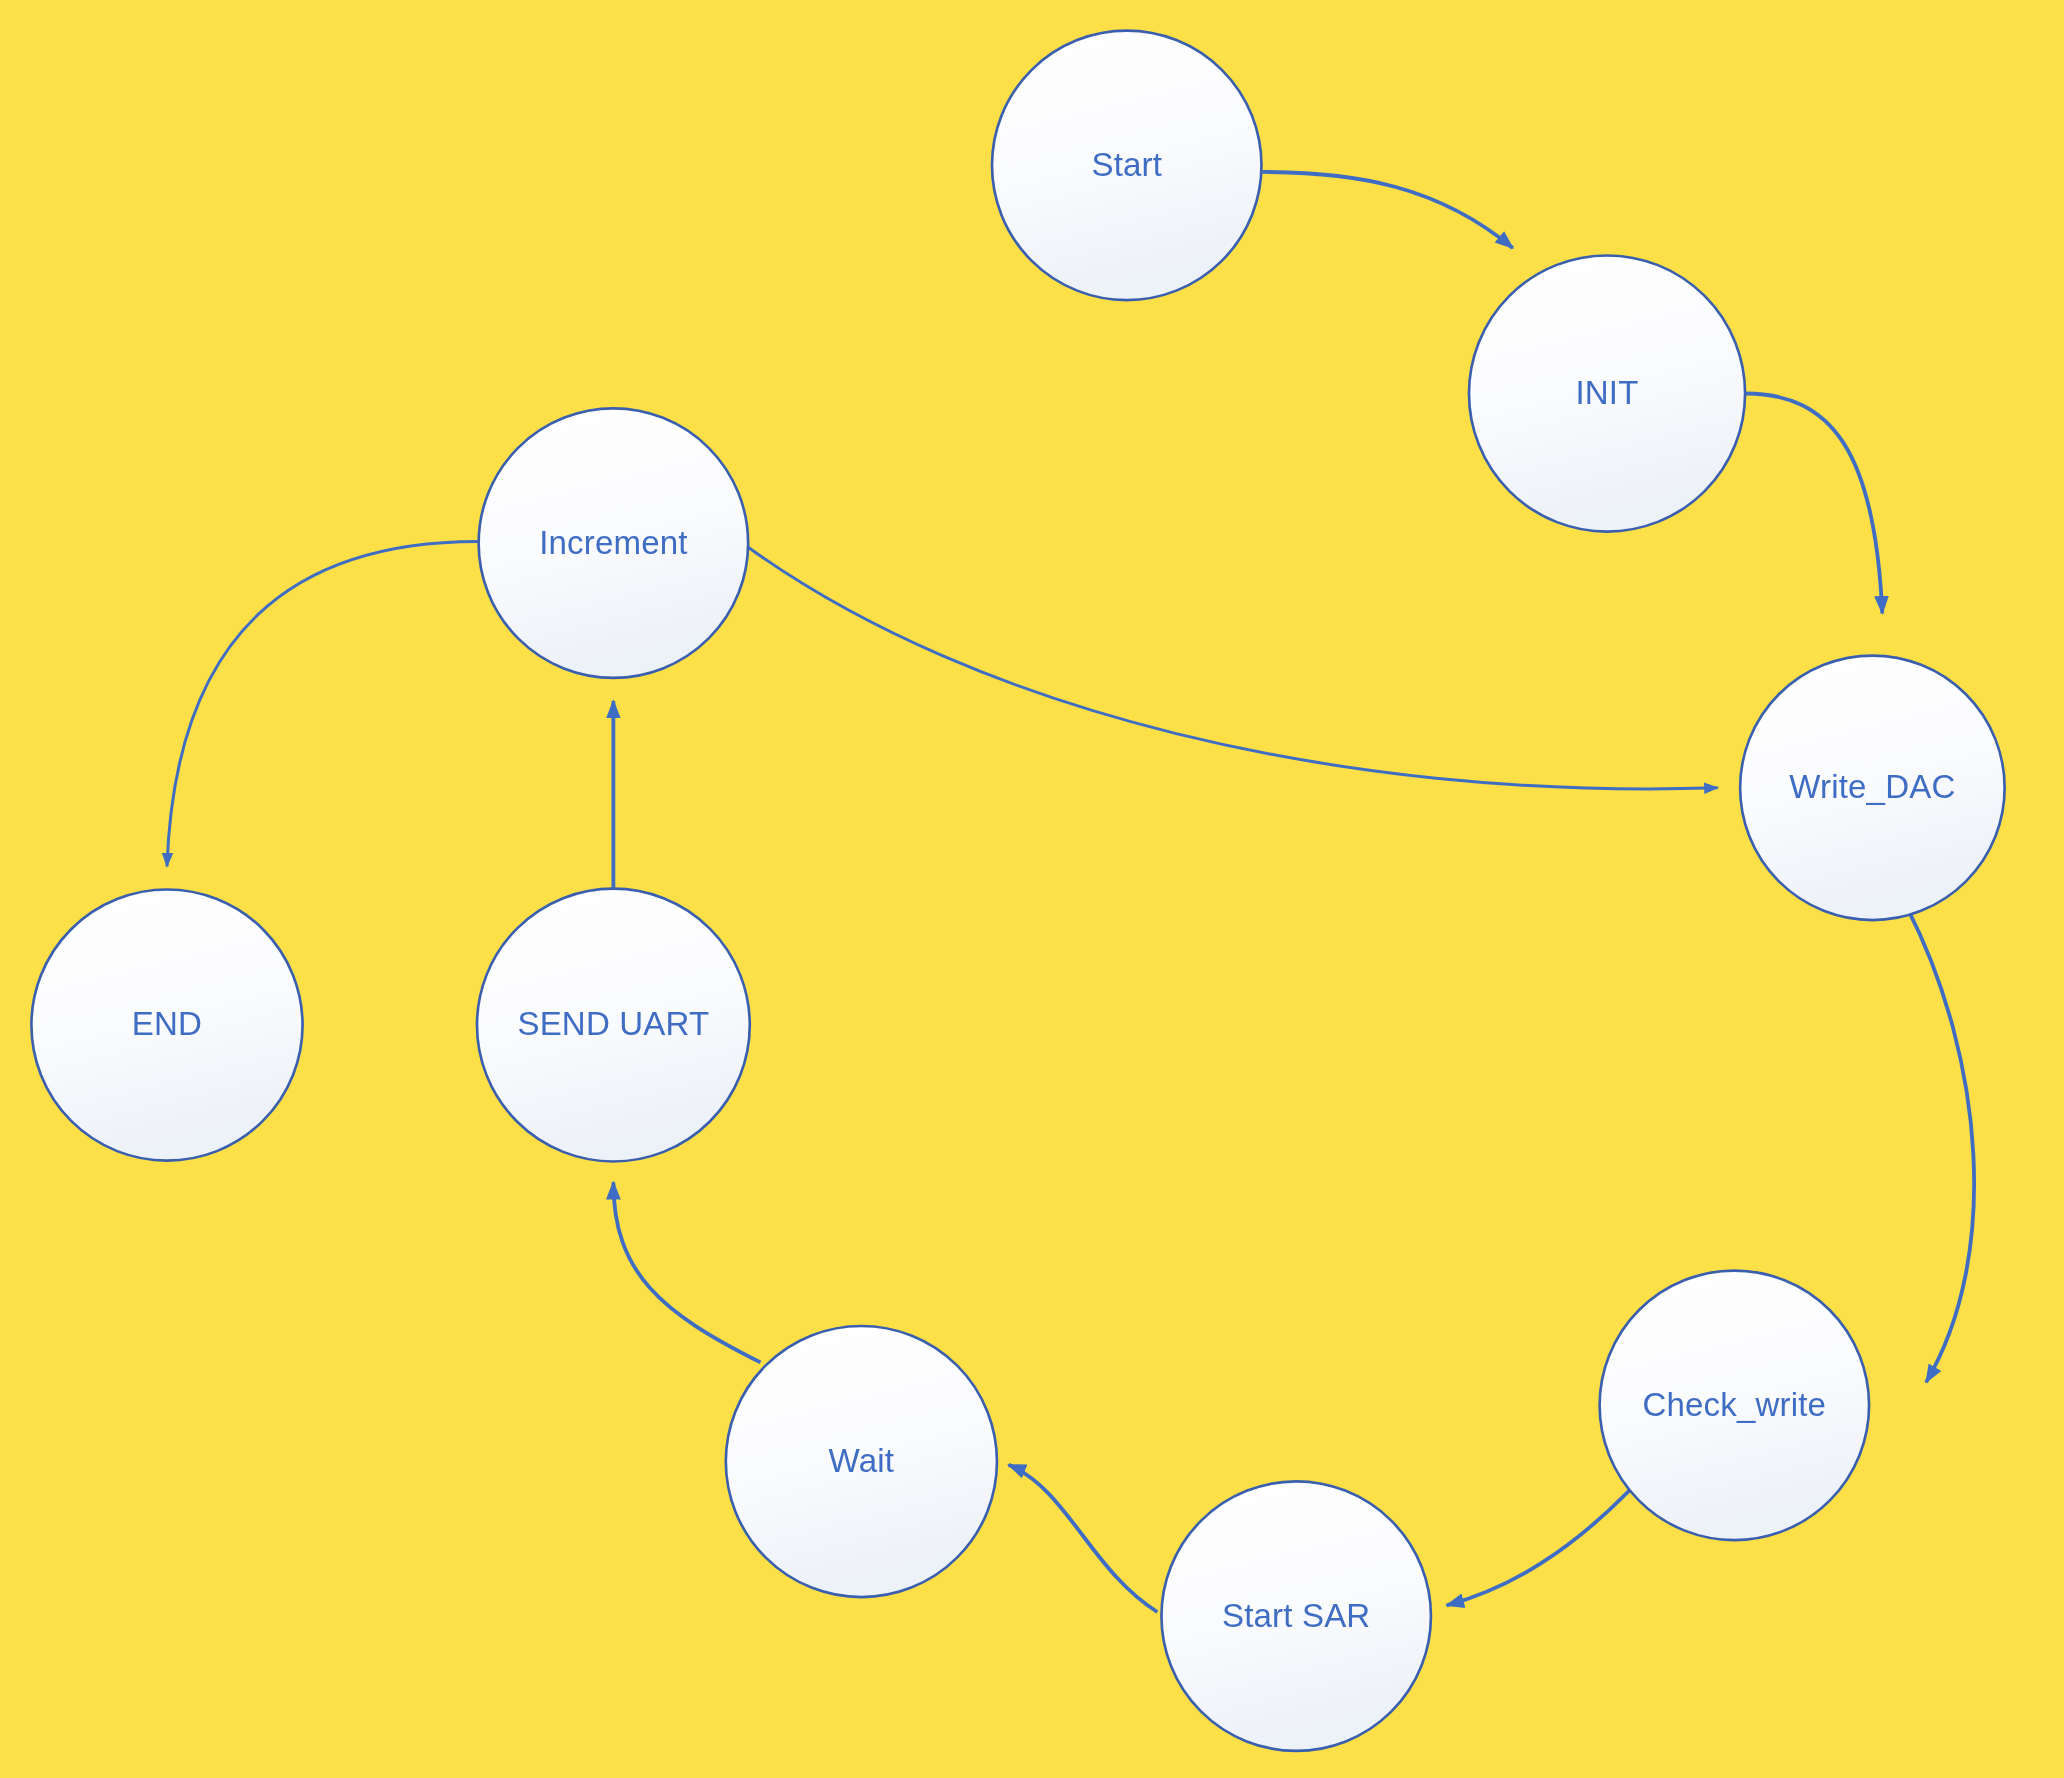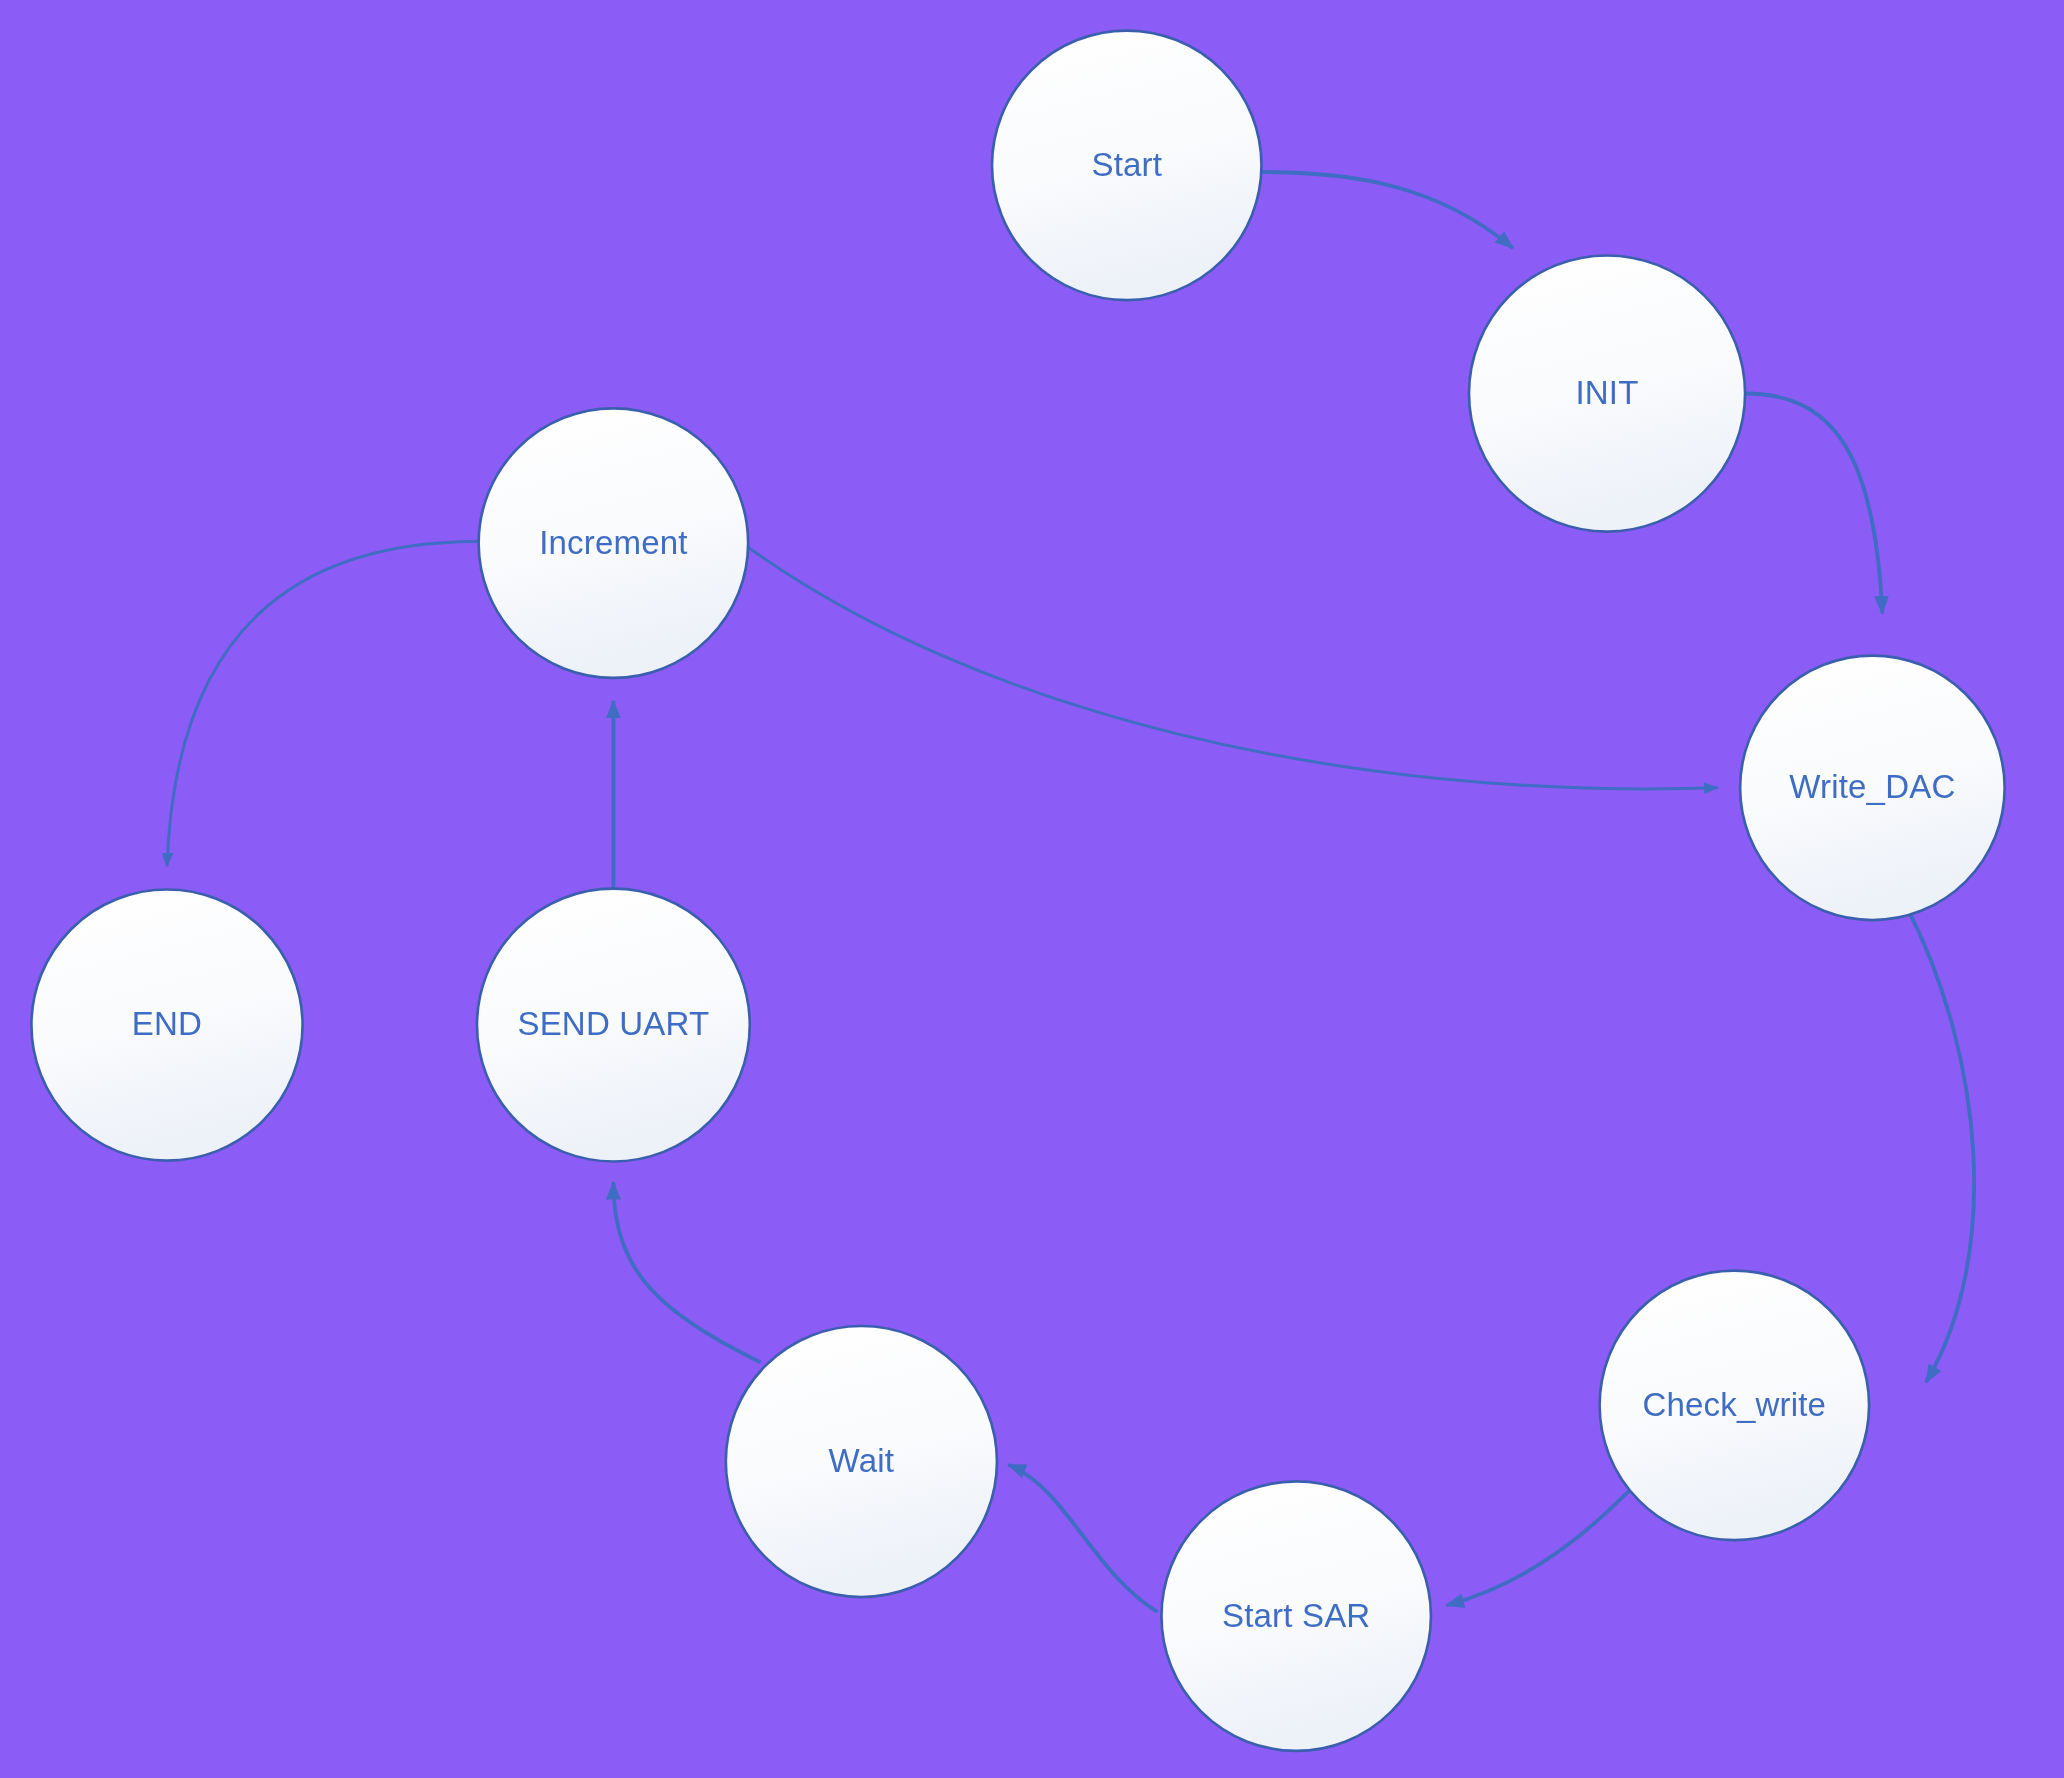--- a/index.html
+++ b/index.html
@@ -4,21 +4,21 @@
 <style>
   html, body {
     margin: 0;
     padding: 0;
     background: #ffffff;
   }
   #canvas-wrap {
     position: relative;
     width: 2065px;
     height: 1779px;
-    background: #8b5cf6;
+    background: #fde047;
     overflow: hidden;
   }
   svg#fsm {
     position: absolute;
     top: 0;
     left: 0;
     width: 2065px;
     height: 1779px;
     display: block;
   }

